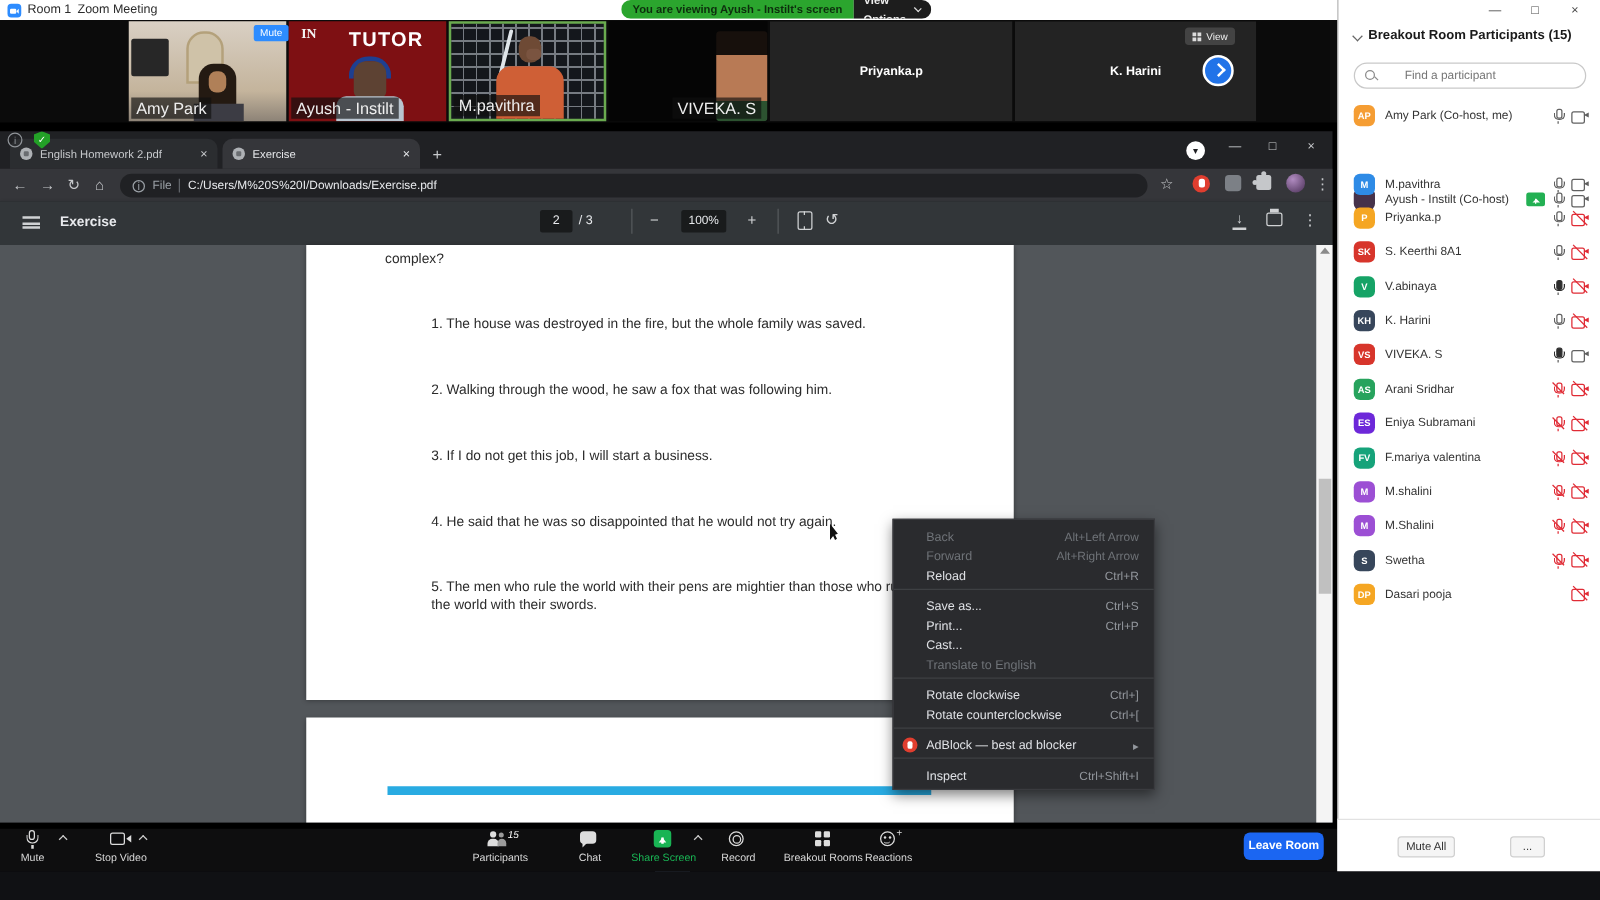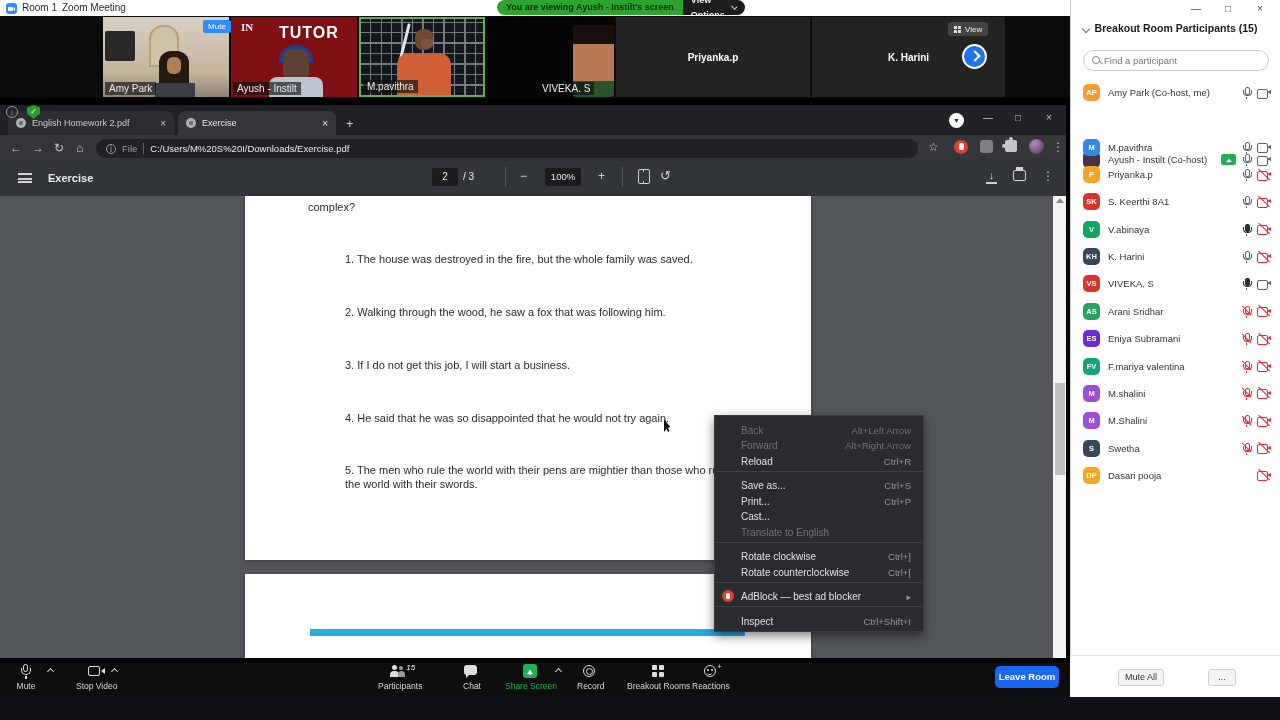--- a/index.html
+++ b/index.html
@@ -15,21 +15,21 @@
   .tb-txt{font-size:10px;color:#2b2b2b;line-height:16px}
 
   #banner{left:497px;top:0;width:248px;height:15px;border-radius:8px;overflow:hidden;display:flex;z-index:60}
   #banner .bgreen{background:#2BA52E;color:#0d2e0d;font-size:9px;font-weight:bold;line-height:15px;padding:0 9px;white-space:nowrap}
   #banner .bopts{background:#1d1d1d;color:#f0f0f0;font-size:9px;font-weight:bold;line-height:15px;padding:0 8px;display:flex;align-items:center;gap:5px;cursor:default}
   .chev{width:5px;height:5px;border-left:1.3px solid #ddd;border-bottom:1.3px solid #ddd;transform:rotate(-45deg) translateY(-1px)}
 
   
   #strip{left:0;top:16px;width:1070px;height:82px;background:#0b0b0b}
   .tile{position:absolute;top:1px;height:80px;overflow:hidden}
-  .vlabel{position:absolute;left:2px;bottom:2px;background:rgba(15,15,15,.65);color:#eee;font-size:10px;padding:1px 4px;white-space:nowrap}
+  .vlabel{position:absolute;left:2px;bottom:2px;background:rgba(15,15,15,.65);color:#eee;font-size:13px;padding:1px 4px;white-space:nowrap}
   .ctr-name{display:flex;align-items:center;justify-content:center;height:100%;color:#fff;font-size:10px;font-weight:bold;background:#232323}
   #tile-amy{left:103px;width:126px;background:linear-gradient(#d9d0c4,#c4b49c 70%,#8d8377)}
   .amy-tv{left:2px;top:14px;width:30px;height:30px;background:#272727;border-radius:2px}
   .amy-mirror{left:46px;top:8px;width:30px;height:42px;background:#cfc2a8;border:2px solid #b4a17b;border-radius:14px 14px 0 0}
   .amy-hair{left:56px;top:34px;width:30px;height:46px;background:#241a12;border-radius:12px 12px 0 0}
   .amy-face{left:64px;top:40px;width:14px;height:17px;background:#b08058;border-radius:6px}
   .amy-shirt{left:52px;top:66px;width:40px;height:14px;background:#3c3c44}
   #tile-ayush{left:231px;width:126px;background:#7E1013}
   .ay-logo{left:10px;top:4px;color:#f3f3f3;font-family:"Liberation Serif",serif;font-size:11px;font-weight:bold}
   .ay-tutor{left:48px;top:7px;color:#fff;font-size:16px;font-weight:bold;letter-spacing:1px}
@@ -156,21 +156,21 @@
   .rx-ic::before{content:'';position:absolute;left:2.5px;top:3px;width:2px;height:2px;background:#ddd;border-radius:50%;box-shadow:4px 0 0 #ddd}
   .rx-ic::after{content:'';position:absolute;left:2.5px;top:5px;width:5px;height:3px;border-bottom:1.4px solid #ddd;border-radius:0 0 4px 4px}
   .rx-plus{position:absolute;left:16px;top:-2px;color:#ddd;font-size:8px}
   #leave-btn{left:995px;top:666px;width:64px;height:22px;background:#1B66F2;border-radius:5px;color:#fff;font-size:9.5px;font-weight:bold;text-align:center;line-height:22px}
 
   
   #panel{left:1070px;top:0;width:210px;height:720px;background:#fff;border-left:1px solid #cfcfcf;z-index:90}
   .pwinctl{top:3px;color:#4a4a4a;font-size:10px}
   #panel-title{left:0;top:22px;width:210px;text-align:center;font-size:10.5px;font-weight:bold;color:#1a1a1a}
   .pchev{left:12px;top:26px;width:6px;height:6px;border-left:1.4px solid #666;border-bottom:1.4px solid #666;transform:rotate(-45deg)}
-  #psearch{left:12px;top:50px;width:186px;height:21px;border:1px solid #c9c9c9;border-radius:11px;display:flex;align-items:center;gap:2px;padding:0 8px}
+  #psearch{left:12px;top:50px;width:186px;height:21px;border:1px solid #c9c9c9;border-radius:11px;display:flex;align-items:center;gap:22px;padding:0 8px}
   #psearch input{border:none;outline:none;width:140px;font-size:9.5px;color:#333;background:transparent}
   .mag{position:relative;width:10px;height:10px}
   .mag::before{content:'';position:absolute;left:0;top:0;width:6px;height:6px;border:1.3px solid #8a8a8a;border-radius:50%}
   .mag::after{content:'';position:absolute;left:6.5px;top:6.5px;width:3.5px;height:1.3px;background:#8a8a8a;transform:rotate(45deg)}
   .prow{position:absolute;left:0;width:210px;height:27px;display:flex;align-items:center;padding:0 10px 0 12px;gap:8px}
   .pav{width:17px;height:17px;border-radius:5px;color:#fff;font-size:7.5px;font-weight:bold;display:flex;align-items:center;justify-content:center;flex:0 0 auto}
   .pname{font-size:9.5px;color:#333;white-space:nowrap;overflow:hidden;flex:1 1 auto}
   .picons{display:flex;align-items:center;gap:6px;flex:0 0 auto}
   .pshare{width:15px;height:11px;background:#23B053;border-radius:2px;position:relative}
   .pshare::before{content:'';position:absolute;left:4.5px;top:2px;border:3px solid transparent;border-bottom:3.5px solid #fff}

